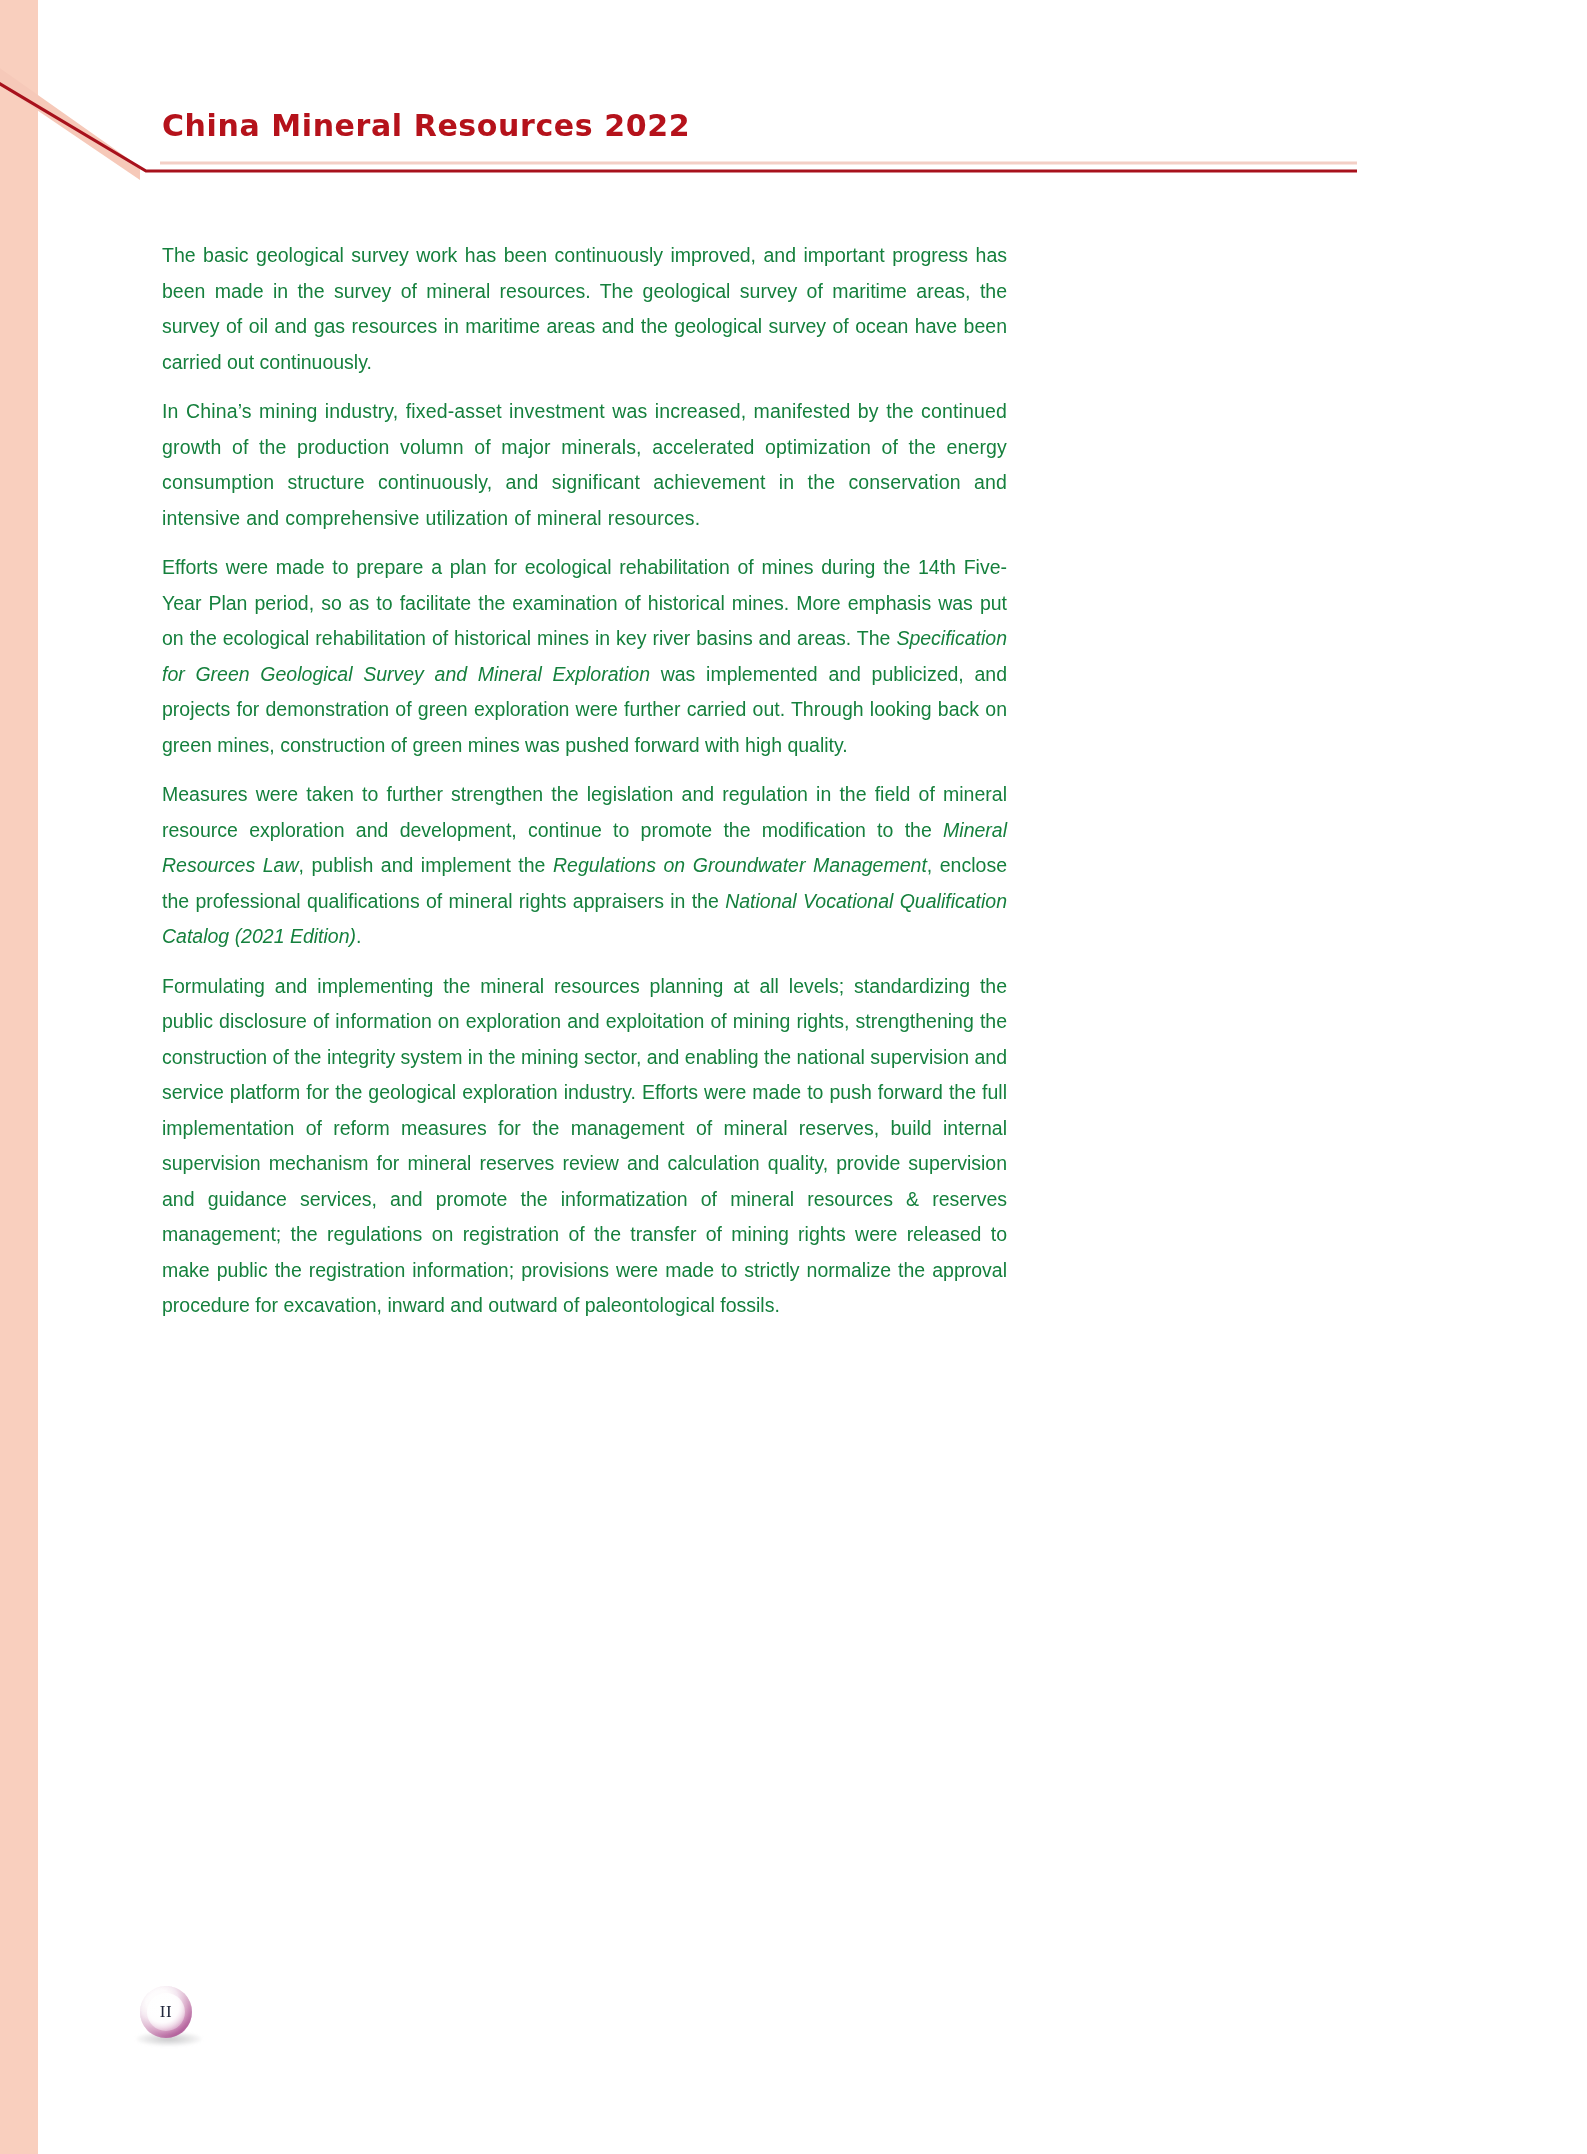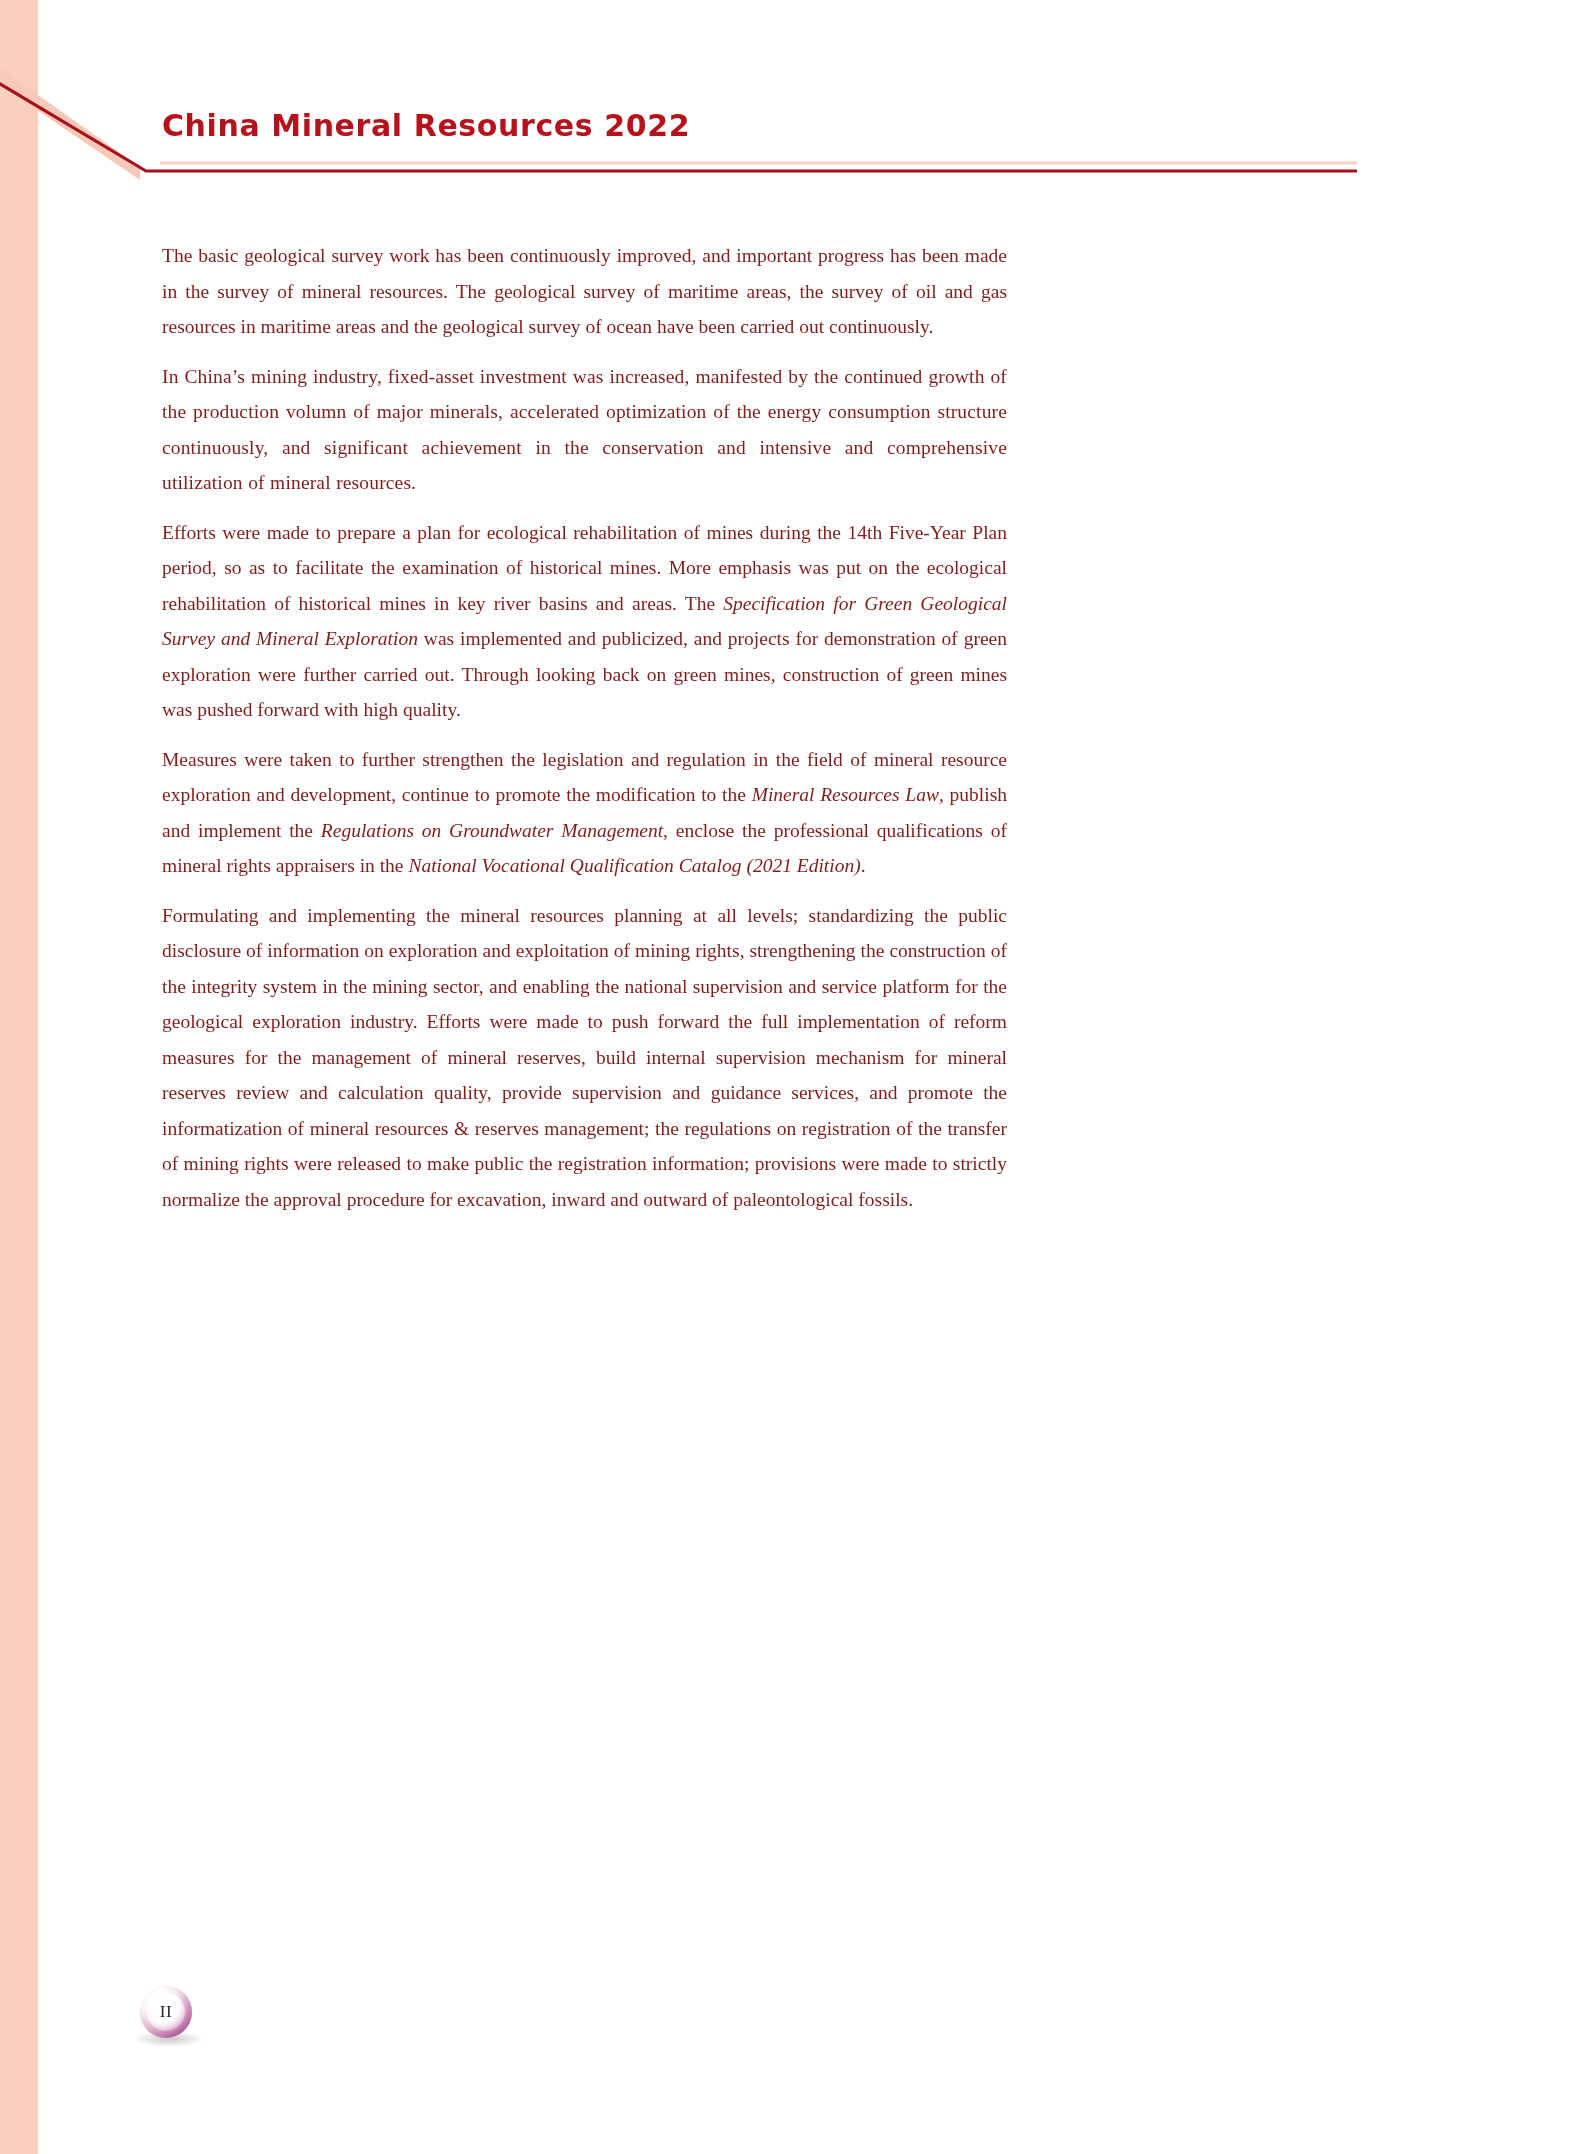--- a/index.html
+++ b/index.html
@@ -55,24 +55,24 @@
   
   .content {
     position: absolute;
     left: 162px;
     top: 238px;
     width: 857px;
   }
 
   p.para {
     margin: 0 12px 14px 0;
-    font-family: Liberation Serif, serif;
+    font-family: Liberation Sans, sans-serif;
     font-size: 19.5px;
     line-height: 35.5px;
-    color: #7f1d1d;
+    color: #15803d;
     text-align: justify;
     text-justify: inter-word;
     hyphens: none;
   }
   p.para:last-child { margin-bottom: 0; }
 
   p.para.tracked {
     letter-spacing: 0.15px;
     word-spacing: 0.4px;
   }

